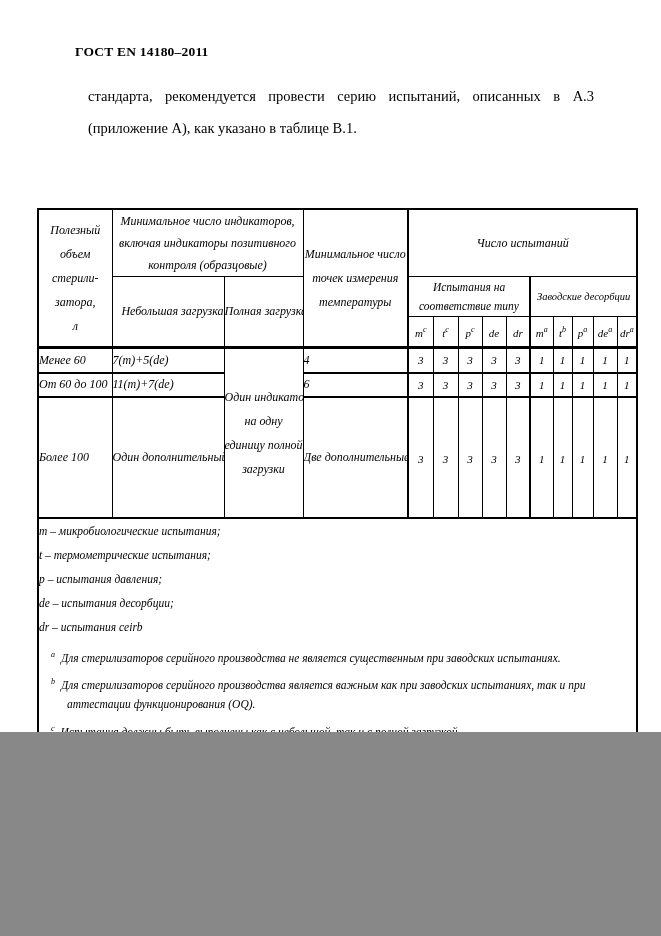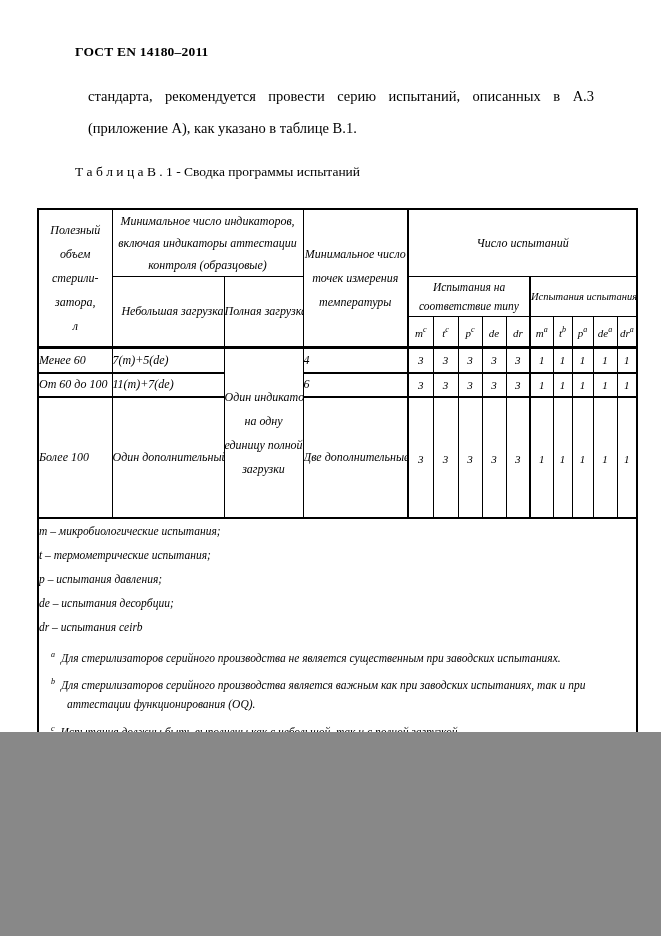--- a/index.html
+++ b/index.html
@@ -45,21 +45,20 @@
 </style>
 </head>
 <body>
 
 <div class="page">
 
   <div class="doc-id">ГОСТ EN 14180–2011</div>
 
   <div class="para">стандарта, рекомендуется провести серию испытаний, описанных в А.3 (приложение А), как указано в таблице В.1.</div>
 
-  <div class="caption">Т а б л и ц а  В . 1  - Сводка программы испытаний</div>
 
   <table class="tbl">
     <colgroup>
       <col style="width:74px">
         <col style="width:112px">
         <col style="width:79px">
         <col style="width:105px">
       <col style="width:25px">
         <col style="width:25px">
         <col style="width:24px">
@@ -73,34 +72,34 @@
     </colgroup>
 
     <tbody>
         <tr class="h1">
       <td rowspan="3" class="c preline volhdr">Полезный
 объем
 стерили-
 затора,
 л</td>
       <td colspan="2" class="c preline hdr">Минимальное число индикаторов,
-включая индикаторы аттестации
+включая индикаторы позитивного
 контроля (образцовые)</td>
       <td rowspan="3" class="c pre tphdr">Минимальное число
 точек измерения
 температуры</td>
       <td colspan="10" class="c tkl">Число испытаний</td>
     </tr>
 
     <tr class="h2">
       <td rowspan="2" class="subload">Небольшая загрузка</td>
       <td rowspan="2" class="subload">Полная загрузка</td>
       <td colspan="5" class="c grp tkl">Испытания на
 соответствие типу</td>
-      <td colspan="5" class="c grp fact tkl">Испытания испытания</td>
+      <td colspan="5" class="c grp fact tkl">Заводские десорбции</td>
     </tr>
 
     <tr class="h3">
       <td class="c sym tkl"><span>m</span><sup>c</sup></td>
       <td class="c sym"><span>t</span><sup>c</sup></td>
       <td class="c sym"><span>p</span><sup>c</sup></td>
       <td class="c sym"><span>de</span><sup></sup></td>
       <td class="c sym"><span>dr</span><sup></sup></td>
       <td class="c sym tkl"><span>m</span><sup>a</sup></td>
       <td class="c sym"><span>t</span><sup>b</sup></td>

